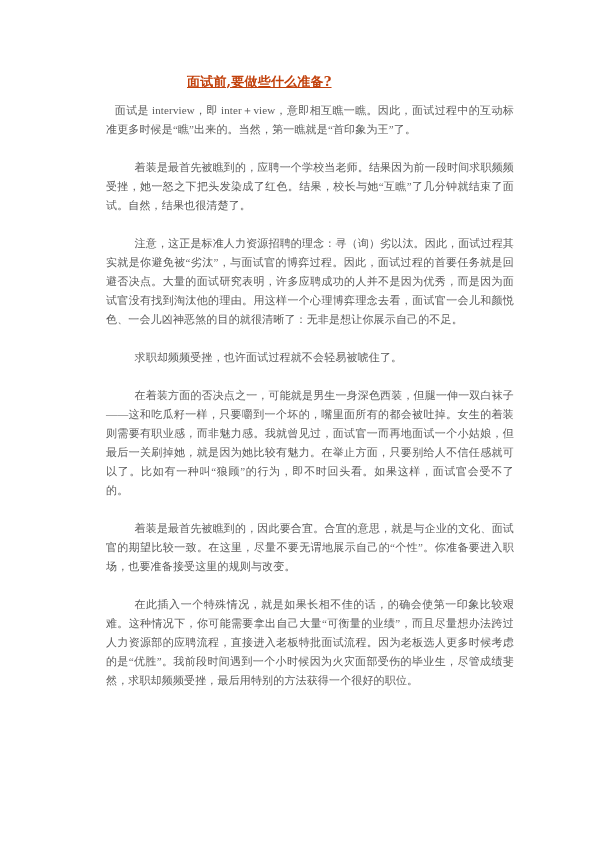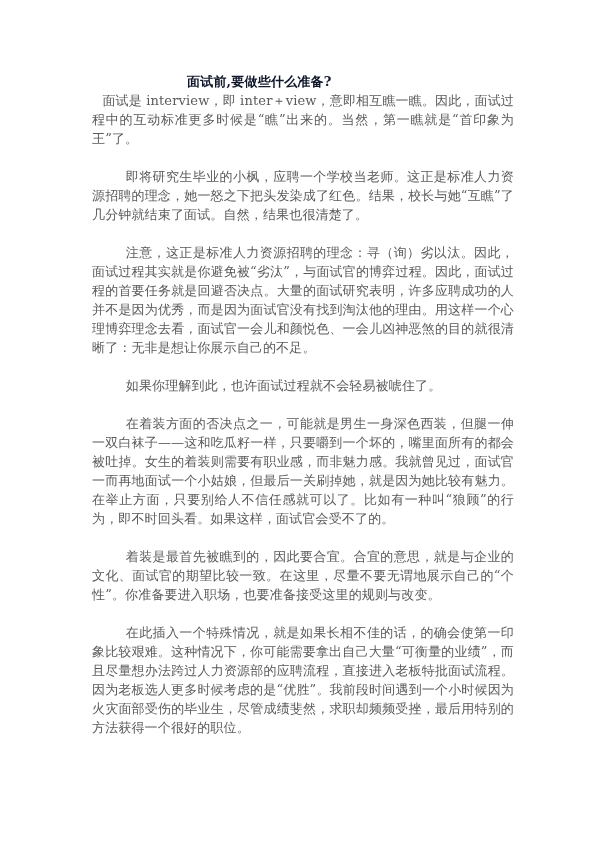--- a/index.html
+++ b/index.html
@@ -15,47 +15,49 @@
       font-family: "DejaVu Serif", "Liberation Serif", serif;
       color: #5a5a5a;
     }
     .page {
       position: absolute;
       left: 90px;
       top: 72px;
       width: 424px;
     }
     .title {
-      margin: 0 0 0 0;
+      margin: 0 0 10px 0;
       padding-left: 97px;
       font-size: 13px;
       font-weight: bold;
-      color: #0f172a;
+      color: #c2410c;
       line-height: 19px;
       letter-spacing: 0.2px;
+      text-decoration: underline;
     }
     .para {
-      margin: 0 0 19px 2px;
-      font-size: 13px;
+      margin: 0 0 19px 16px;
+      font-size: 11px;
       line-height: 19px;
       text-indent: 2.6em;
       text-align: justify;
       letter-spacing: 0.15px;
+      font-family: Liberation Serif, serif;
     }
     .para.first {
       text-indent: 0.8em;
     }
   </style>
 </head>
 <body>
 
 <div class="page">
   <h1 class="title">面试前,要做些什么准备?</h1>
 
   <p class="para first">面试是 interview，即 inter＋view，意即相互瞧一瞧。因此，面试过程中的互动标准更多时候是“瞧”出来的。当然，第一瞧就是“首印象为王”了。</p>
-  <p class="para">即将研究生毕业的小枫，应聘一个学校当老师。这正是标准人力资源招聘的理念，她一怒之下把头发染成了红色。结果，校长与她“互瞧”了几分钟就结束了面试。自然，结果也很清楚了。</p>
+  <p class="para">着装是最首先被瞧到的，应聘一个学校当老师。结果因为前一段时间求职频频受挫，她一怒之下把头发染成了红色。结果，校长与她“互瞧”了几分钟就结束了面试。自然，结果也很清楚了。</p>
   <p class="para">注意，这正是标准人力资源招聘的理念：寻（询）劣以汰。因此，面试过程其实就是你避免被“劣汰”，与面试官的博弈过程。因此，面试过程的首要任务就是回避否决点。大量的面试研究表明，许多应聘成功的人并不是因为优秀，而是因为面试官没有找到淘汰他的理由。用这样一个心理博弈理念去看，面试官一会儿和颜悦色、一会儿凶神恶煞的目的就很清晰了：无非是想让你展示自己的不足。</p>
-  <p class="para">如果你理解到此，也许面试过程就不会轻易被唬住了。</p>
+  <p class="para">求职却频频受挫，也许面试过程就不会轻易被唬住了。</p>
   <p class="para">在着装方面的否决点之一，可能就是男生一身深色西装，但腿一伸一双白袜子——这和吃瓜籽一样，只要嚼到一个坏的，嘴里面所有的都会被吐掉。女生的着装则需要有职业感，而非魅力感。我就曾见过，面试官一而再地面试一个小姑娘，但最后一关刷掉她，就是因为她比较有魅力。在举止方面，只要别给人不信任感就可以了。比如有一种叫“狼顾”的行为，即不时回头看。如果这样，面试官会受不了的。</p>
   <p class="para">着装是最首先被瞧到的，因此要合宜。合宜的意思，就是与企业的文化、面试官的期望比较一致。在这里，尽量不要无谓地展示自己的“个性”。你准备要进入职场，也要准备接受这里的规则与改变。</p>
   <p class="para">在此插入一个特殊情况，就是如果长相不佳的话，的确会使第一印象比较艰难。这种情况下，你可能需要拿出自己大量“可衡量的业绩”，而且尽量想办法跨过人力资源部的应聘流程，直接进入老板特批面试流程。因为老板选人更多时候考虑的是“优胜”。我前段时间遇到一个小时候因为火灾面部受伤的毕业生，尽管成绩斐然，求职却频频受挫，最后用特别的方法获得一个很好的职位。</p>
 
 </div>
 
 </body></html>

